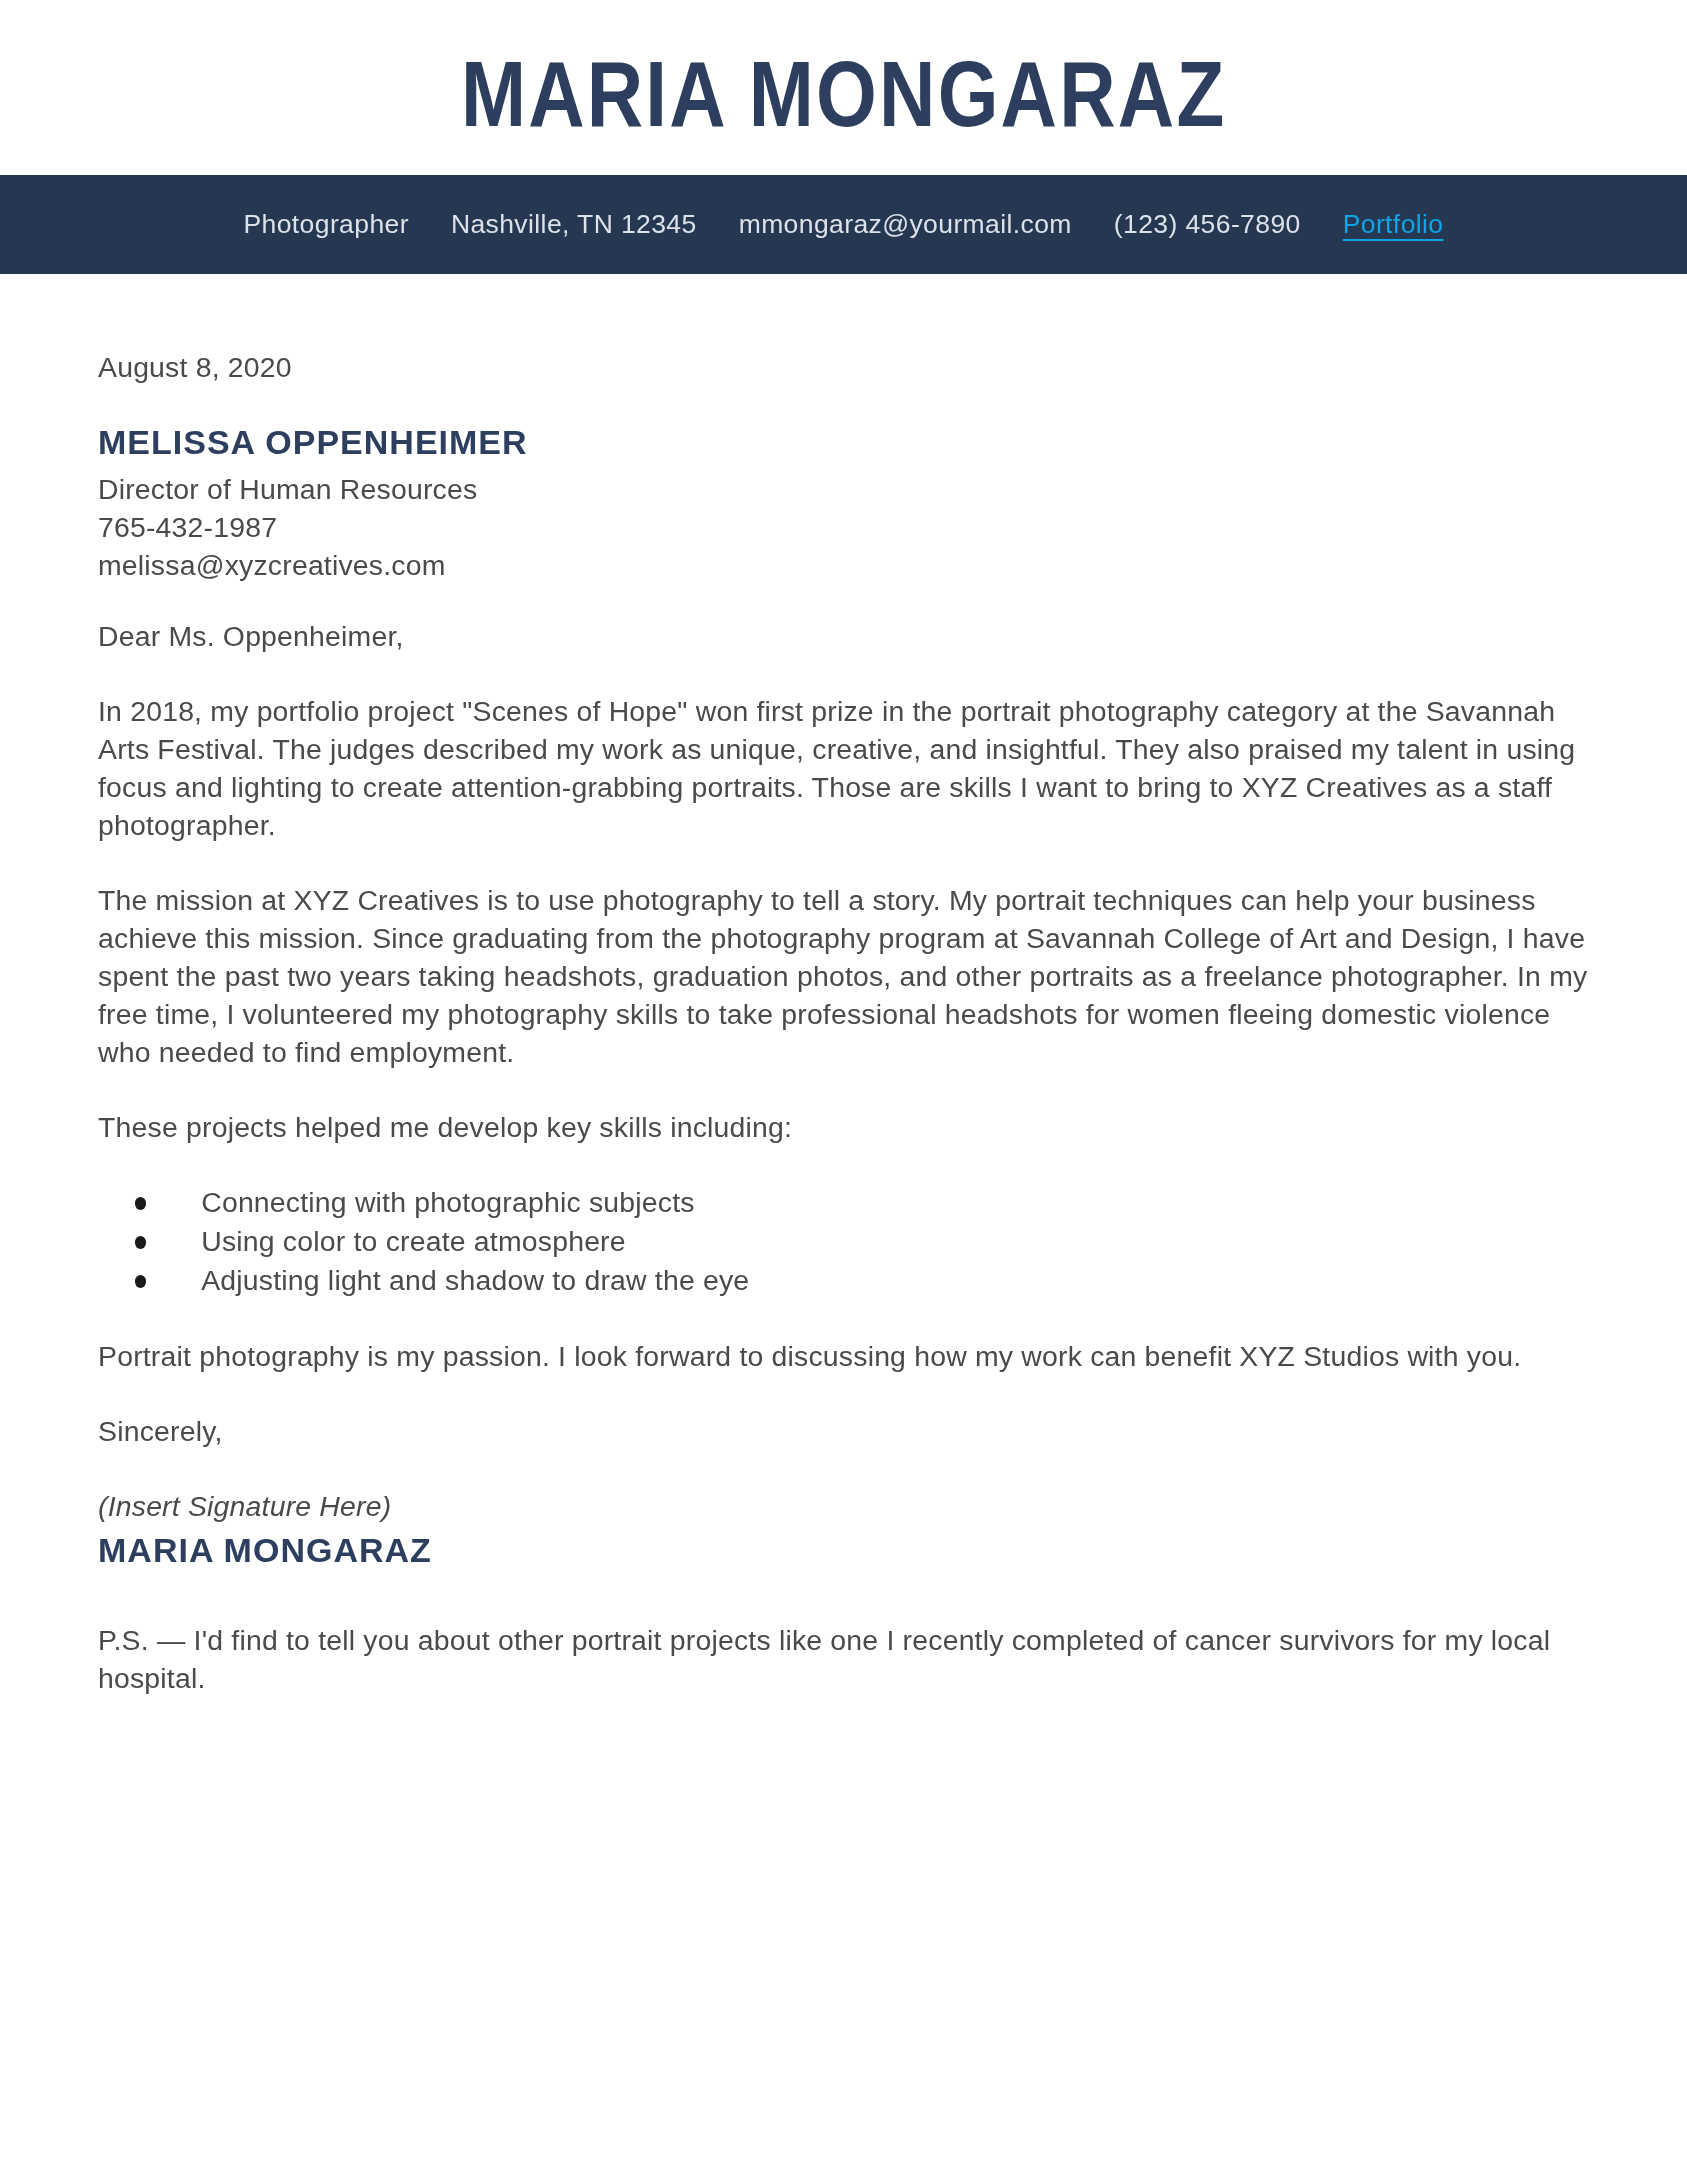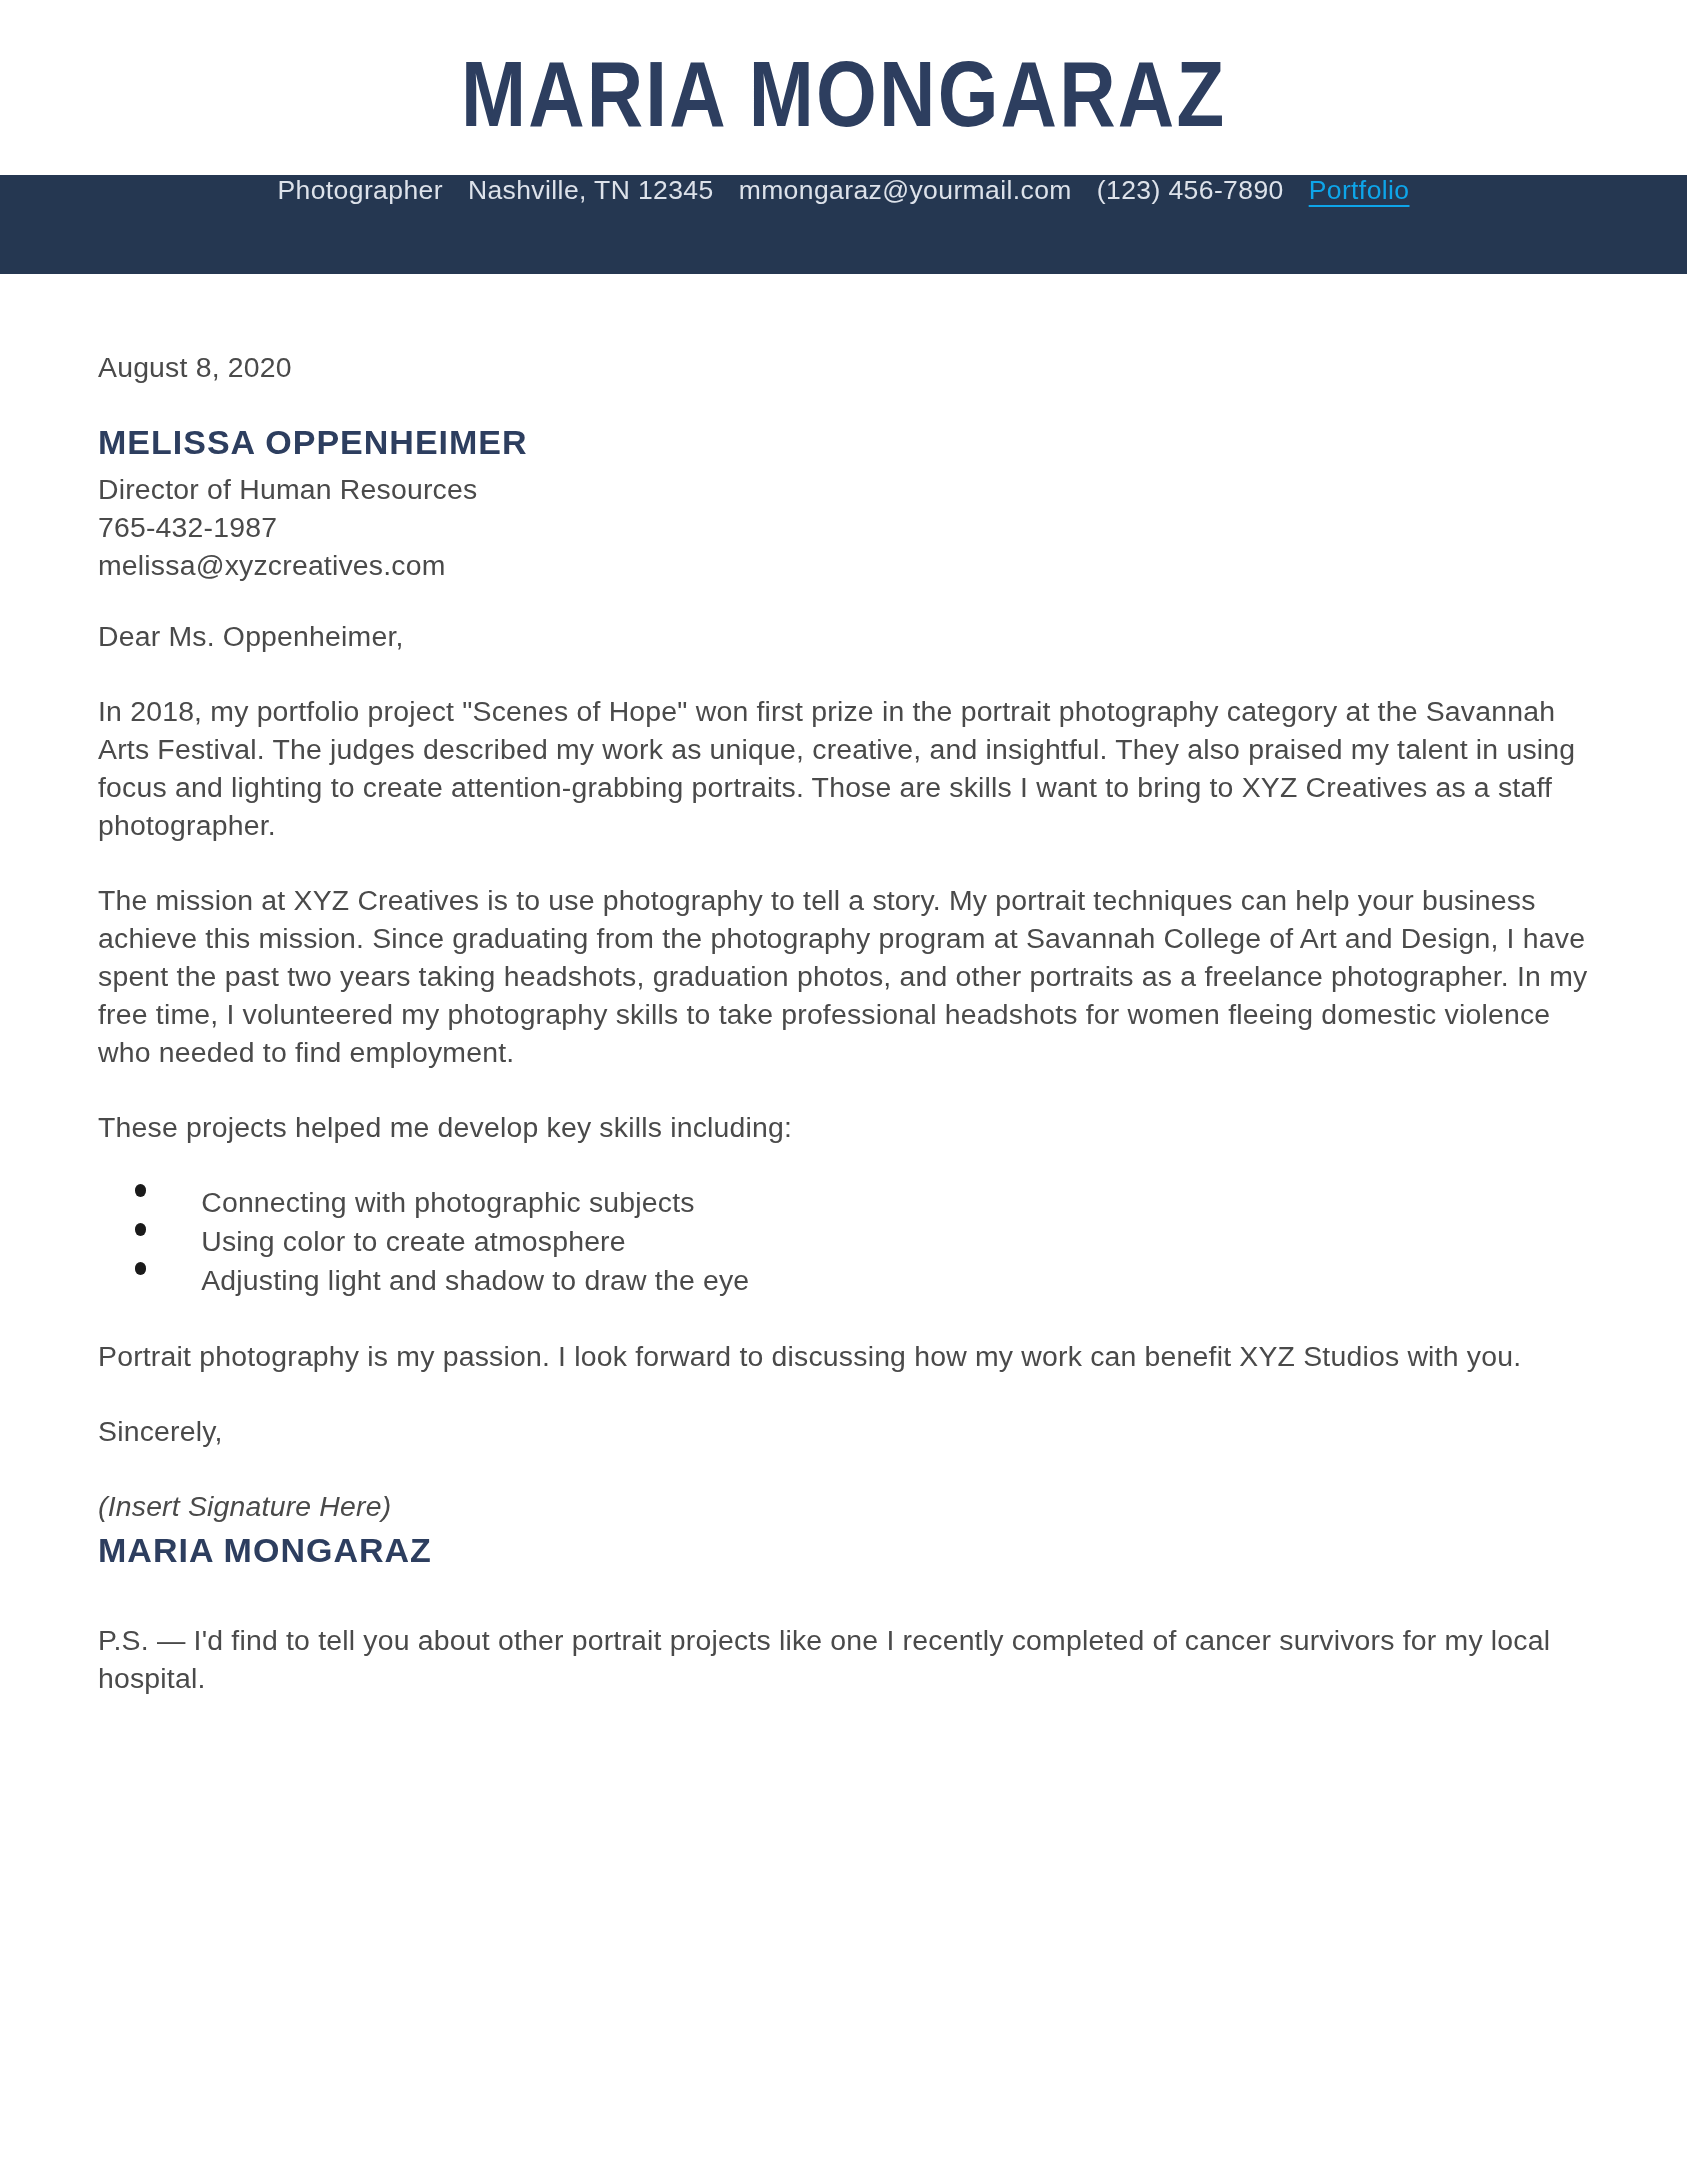--- a/index.html
+++ b/index.html
@@ -38,23 +38,23 @@
     line-height: 132px;
   }
 
   
   .contact-bar {
     margin-top: 15px;
     width: 100%;
     height: 99px;
     background: var(--bar_bg);
     display: flex;
-    align-items: flex-start;
+    align-items: center;
     justify-content: center;
-    gap: 25px;
+    gap: 42px;
     font-size: 26.5px;
     letter-spacing: 0.4px;
     color: var(--bar_text);
     font-weight: 400;
   }
   .contact-bar .portfolio-link {
     color: #0ea5e9;
     text-decoration: underline;
     text-underline-offset: 6px;
     text-decoration-thickness: 2px;
@@ -80,21 +80,21 @@
   }
   .recipient-name { margin-bottom: 9.3px; }
   .recipient-block { margin-bottom: 33px; }
   .recipient-block div { line-height: 38px; }
 
   .para { margin-bottom: 37px; max-width: 1515px; }
 
   .skills-list { list-style: none; margin: 0 0 37px 37px; }
   .skills-list li {
     display: flex;
-    align-items: flex-start;
+    align-items: center;
     line-height: 39px;
   }
   .bullet-dot {
     flex: none;
     width: 11.2px;
     height: 12.6px;
     border-radius: 50%;
     background: var(--bullet);
     margin-right: 55px;
     position: relative;

